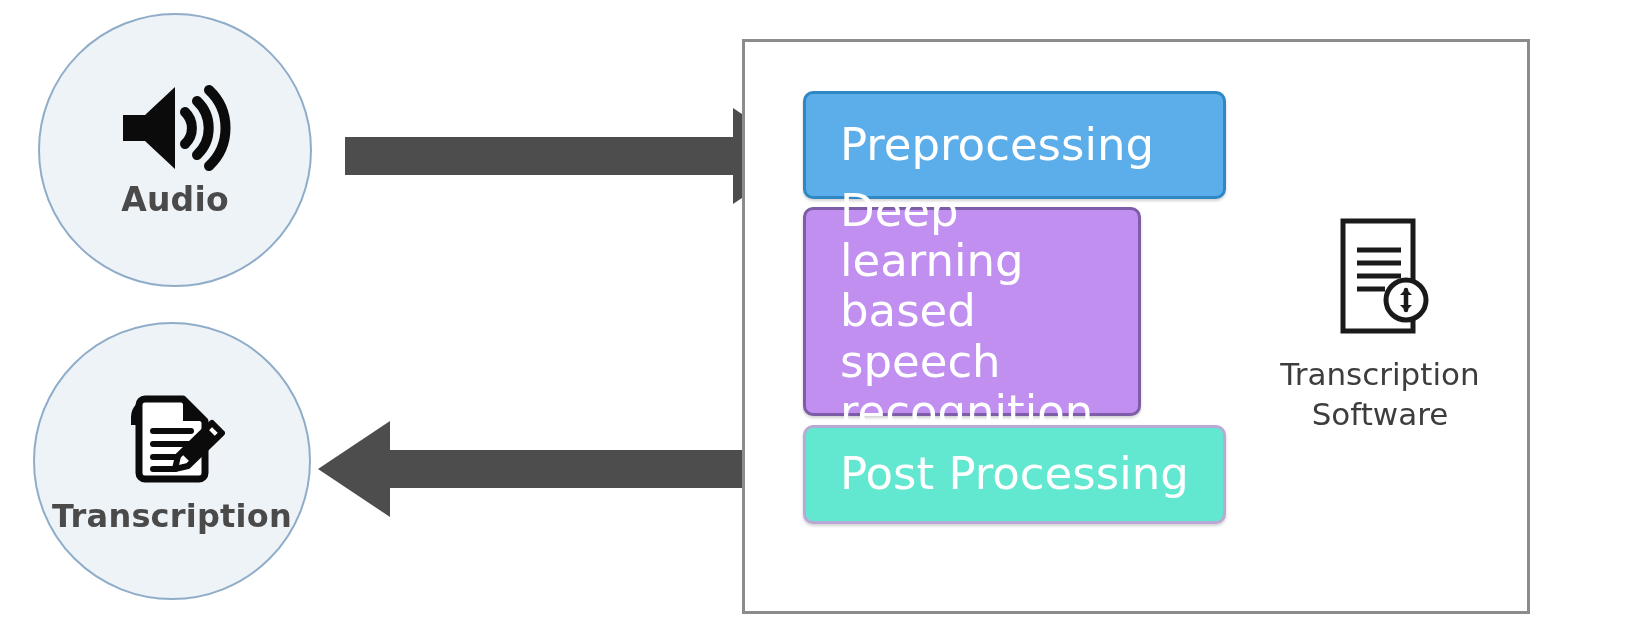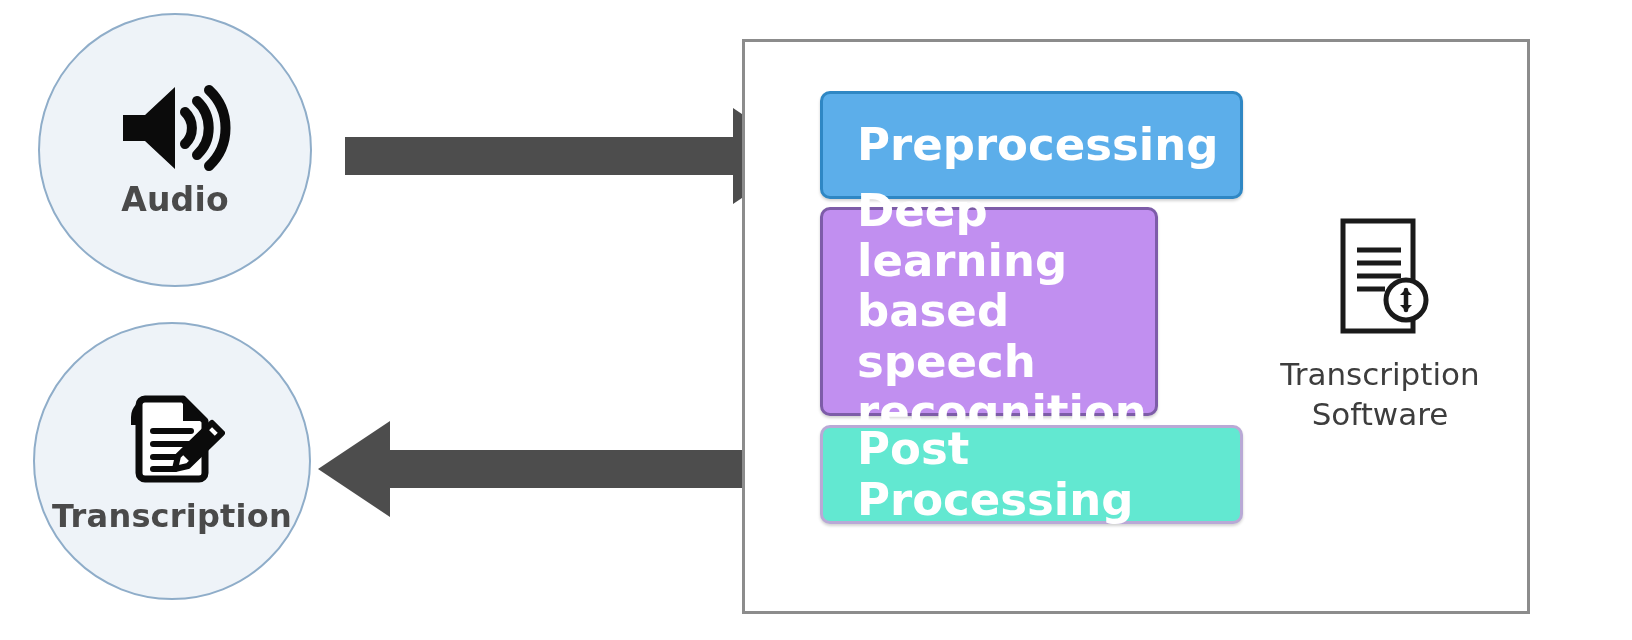--- a/index.html
+++ b/index.html
@@ -82,26 +82,25 @@
   }
 
   
   .stage-box {
     position: absolute;
     border-radius: 10px;
     box-sizing: border-box;
     display: flex;
     align-items: center;
     color: #ffffff;
-    font-weight: 700;
+    font-weight: 400;
     line-height: 1.12;
     padding-left: 34px;
     padding-right: 14px;
     box-shadow: 0 2px 3px rgba(0,0,0,0.18);
-    margin-left: 17px;
   }
   #stage-preprocessing {
     left: 58px;
     top: 49px;
     width: 423px;
     height: 108px;
     background: #5caeea;
     border: 3px solid #2f87c4;
     font-size: 45px;
   }
@@ -115,21 +114,20 @@
     font-size: 45px;
   }
   #stage-post-processing {
     left: 58px;
     top: 383px;
     width: 423px;
     height: 99px;
     background: #62e8d1;
     border: 3px solid #b9a9d6;
     font-size: 45px;
-    justify-content: center;
   }
   .stage-text { display: block; }
 
   
   #software-badge {
     position: absolute;
     left: 505px;
     top: 175px;
     width: 260px;
     display: flex;

